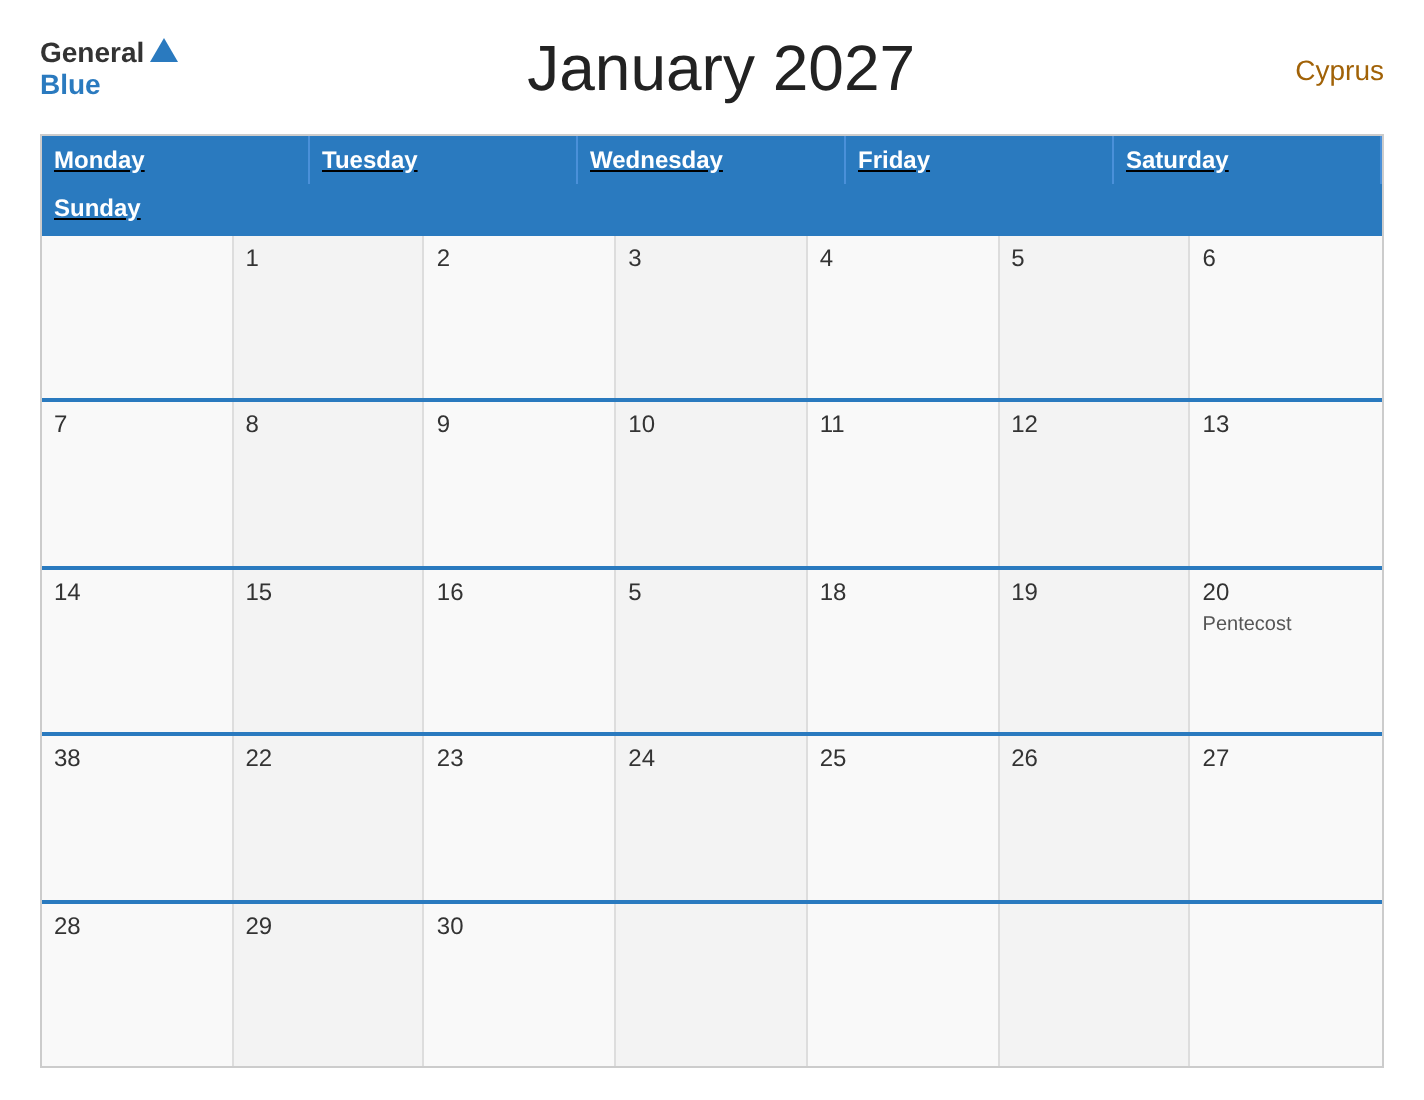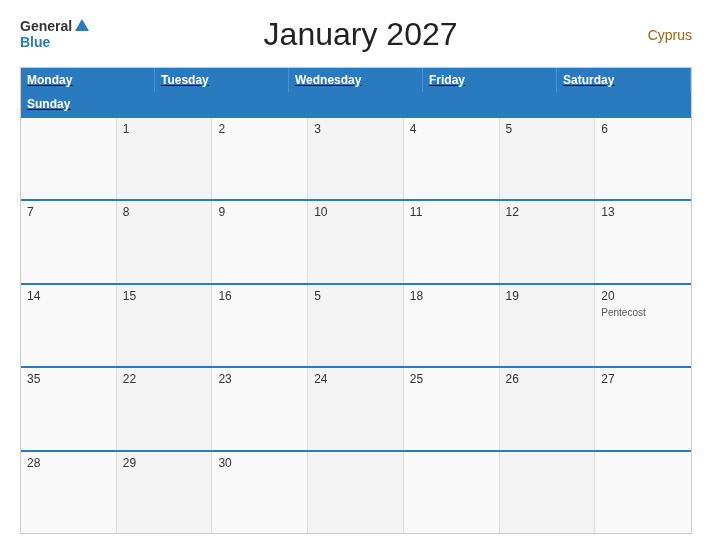--- a/index.html
+++ b/index.html
@@ -228,21 +228,21 @@
         <div class="cal-cell">
           <span class="day-num">19</span>
         </div>
         <div class="cal-cell">
           <span class="day-num">20</span>
           <span class="event-label">Pentecost</span>
         </div>
       </div>
       <div class="cal-row">
         <div class="cal-cell">
-          <span class="day-num">35</span>
+          <span class="day-num">38</span>
         </div>
         <div class="cal-cell">
           <span class="day-num">22</span>
         </div>
         <div class="cal-cell">
           <span class="day-num">23</span>
         </div>
         <div class="cal-cell">
           <span class="day-num">24</span>
         </div>

